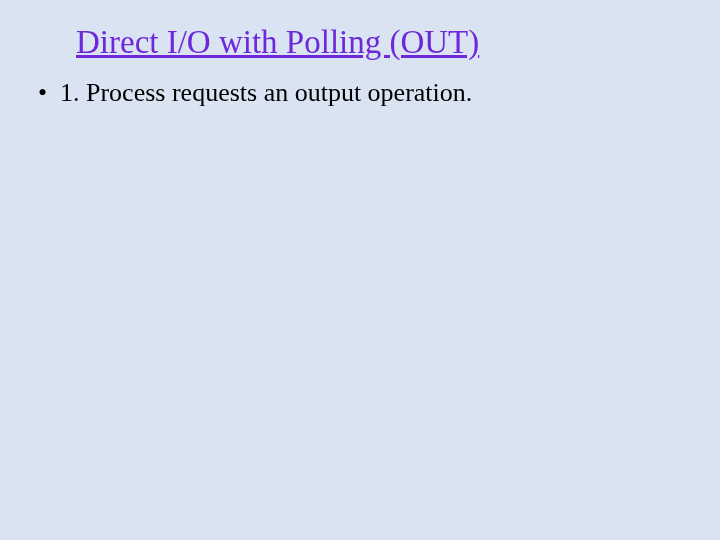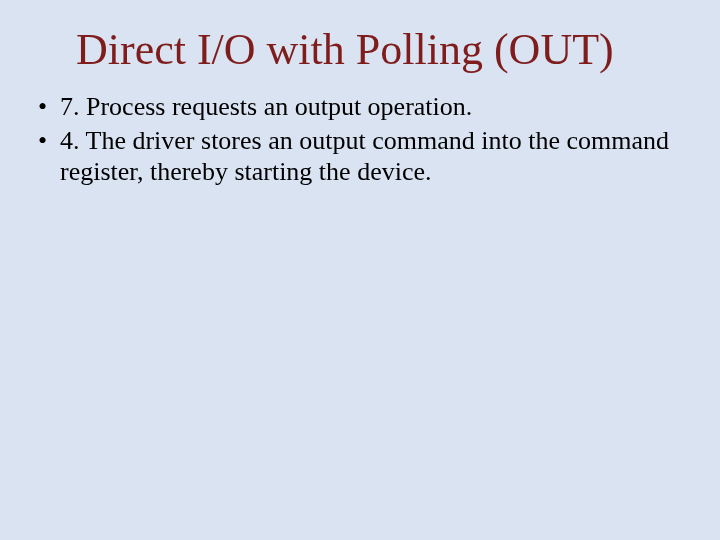--- a/index.html
+++ b/index.html
@@ -10,26 +10,27 @@
       font-family: "Times New Roman", Times, serif;
       color: #000;
       overflow: hidden;
     }
     .slide {
       width: 100%;
       height: 100%;
       padding: 20px 28px 20px 28px;
     }
     .title {
-      font-size: 44px;
-      color: #7f1d1d;
+      font-size: 33px;
+      color: #6d28d9;
       margin-left: 48px;
       margin-top: 4px;
       margin-bottom: 16px;
       font-weight: normal;
+      text-decoration: underline;
     }
     ul.bullets {
       list-style: none;
       padding-left: 4px;
     }
     ul.bullets li {
       position: relative;
       padding-left: 28px;
       font-size: 26px;
       line-height: 1.22;
@@ -46,19 +47,16 @@
       font-family: Arial, sans-serif;
     }
   </style>
 </head>
 <body>
 
 <div class="slide">
   <h1 class="title">Direct I/O with Polling (OUT)</h1>
   <ul class="bullets">
     <li>
-      <span>7. Process requests an output operation.</span><span class="arrow"></span><span></span>
-    </li>
-    <li>
-      <span>4. The driver stores an output command into the command register, thereby starting the device.</span><span class="arrow"></span><span></span>
+      <span>1. Process requests an output operation.</span><span class="arrow"></span><span></span>
     </li>
   </ul>
 </div>
 
 </body></html>

